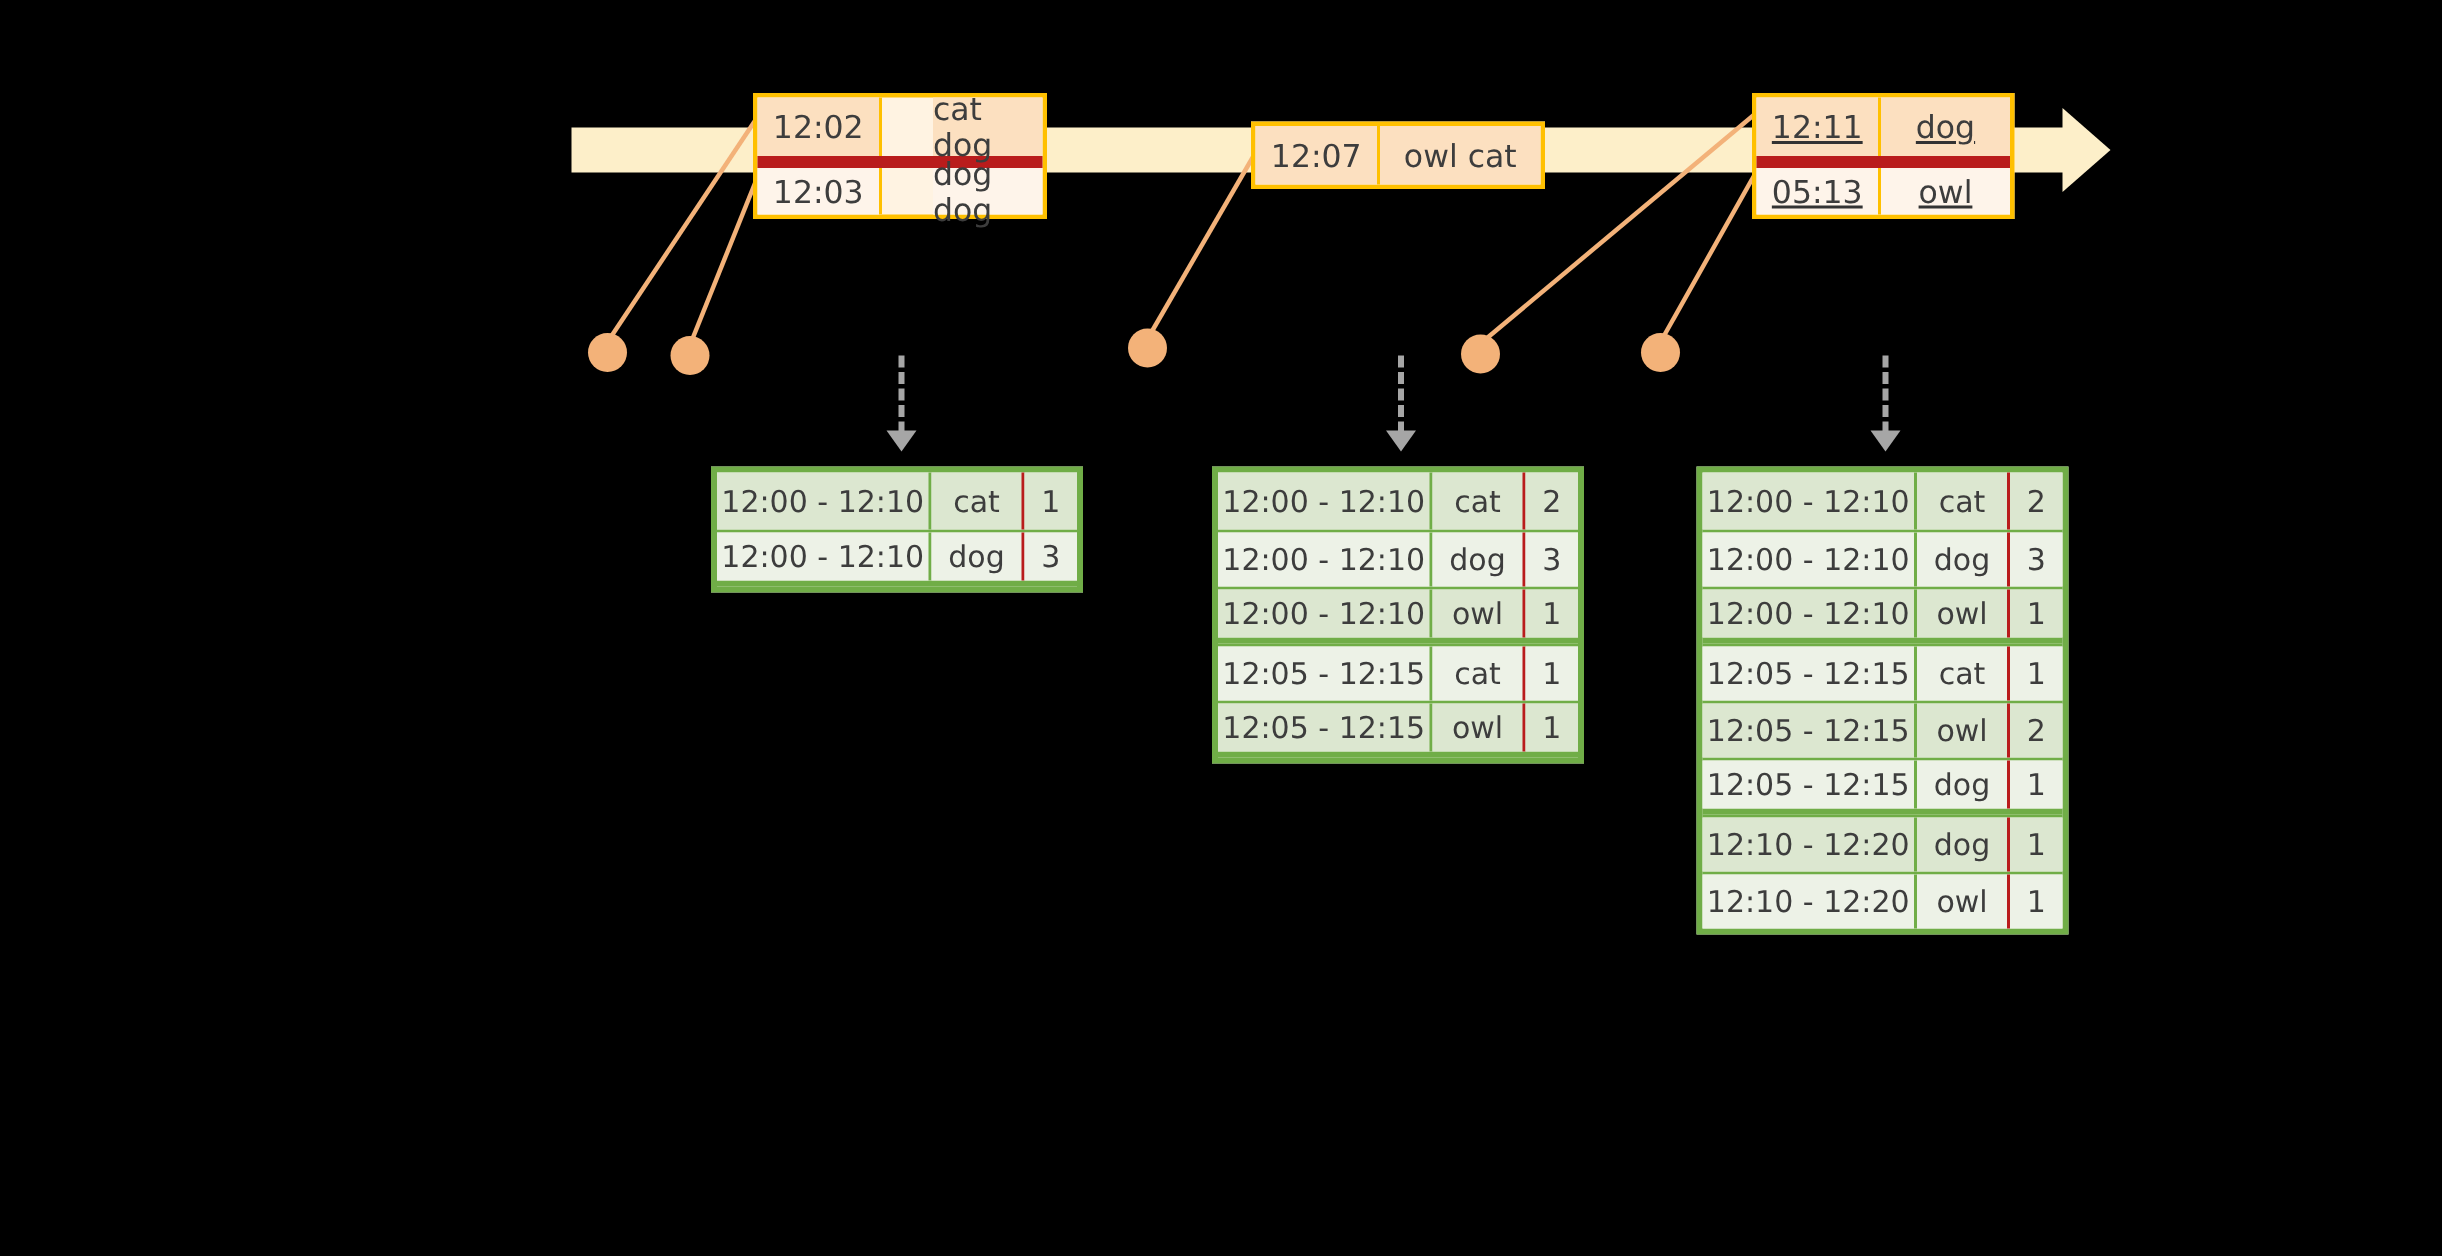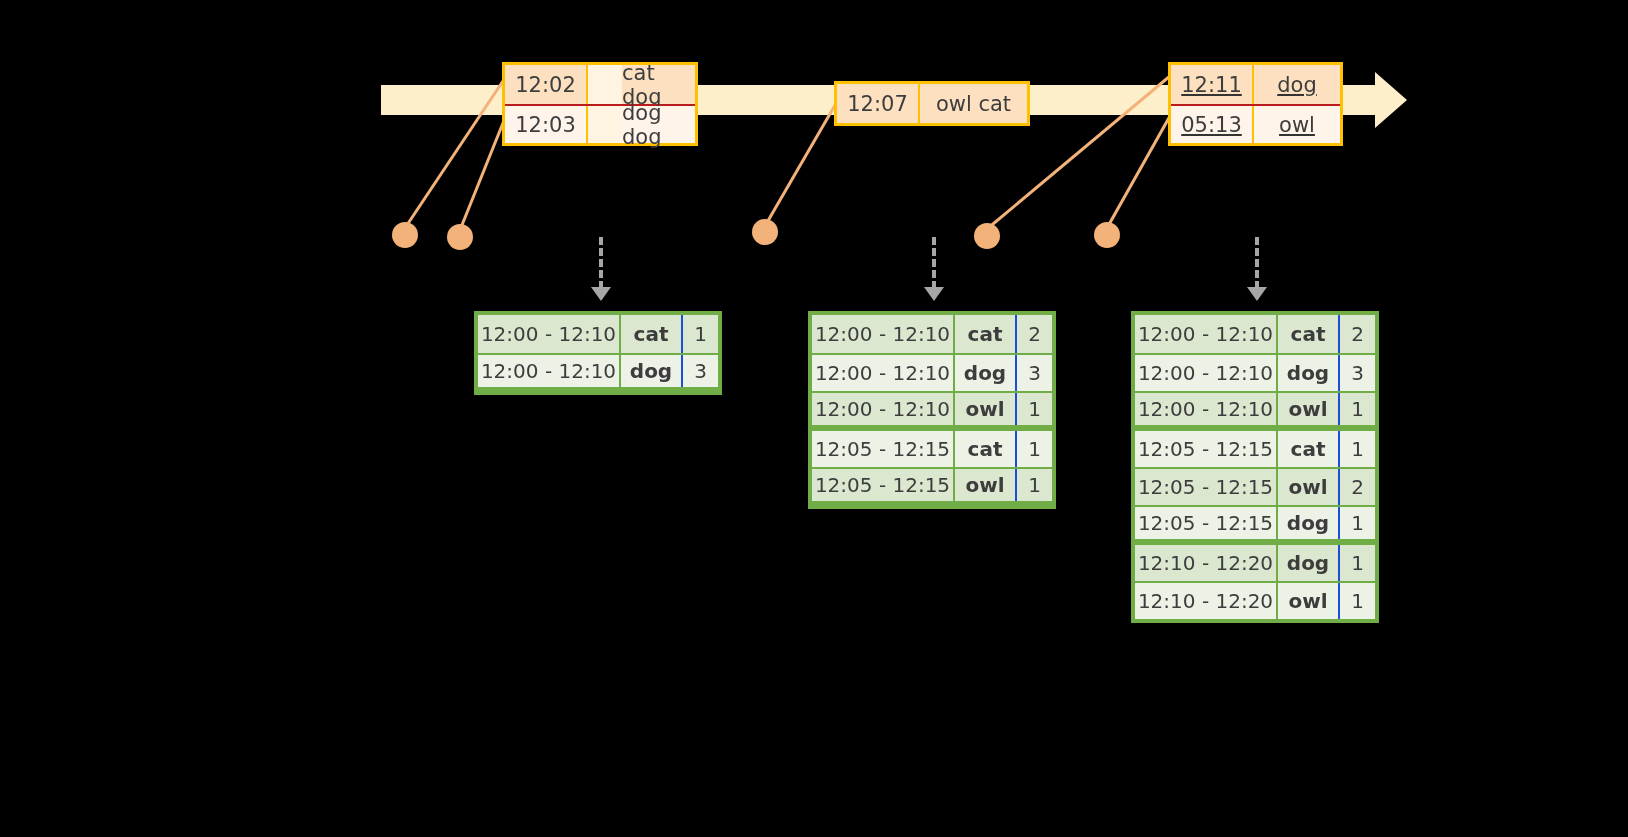--- a/index.html
+++ b/index.html
@@ -23,21 +23,21 @@
   }
 
   
   .evt-box{
     position:absolute;
     border:3px solid #FFC000;
     box-sizing:border-box;
     background:#FFF3E2;
   }
   .evt-row{display:flex;height:39px;box-sizing:border-box;}
-  .evt-row + .evt-row{border-top:2px solid #b91c1c;justify-content:center;}
+  .evt-row + .evt-row{border-top:8px solid #b91c1c;justify-content:center;}
   .evt-row.shade .evt-time,.evt-row.shade .evt-words{background:#FCE0C0;}
   .evt-time,.evt-words{
     display:flex;align-items:center;justify-content:center;
     font-size:21px;color:#3d3d3d;box-sizing:border-box;background:#FEF4EA;
   }
   .evt-time{width:83px;border-right:2px solid #FFC000;}
   .evt-words{flex:1;}
 
   #evt1{left:502px;top:62px;width:196px;}
   #evt1 .evt-words{width:113px;margin-left:34px;}
@@ -76,21 +76,21 @@
   .res-row{display:flex;height:38px;box-sizing:border-box;justify-content:center;}
   .res-row + .res-row{border-top:2px solid #70AD47;}
   .res-row.group-end{border-bottom:4px solid #70AD47;}
   .res-cell{
     display:flex;align-items:center;justify-content:center;
     font-size:20px;color:#3d3d3d;box-sizing:border-box;
     background:#EDF2E7;
   }
   .res-row.shade .res-cell{background:#DCE7D0;}
   .c-window{border-right:2px solid #70AD47;}
-  .c-key{border-right:2px solid #1d4ed8;font-weight:bold;}
+  .c-key{border-right:2px solid #b91c1c;}
 
   #tbl1{left:474px;top:311px;width:248px;}
   #tbl1 .c-window{width:143px;}
   #tbl1 .c-key{width:62px;}
   #tbl1 .c-count{width:35px;}
 
   #tbl2{left:808px;top:311px;width:248px;}
   #tbl2 .c-window{width:143px;}
   #tbl2 .c-key{width:62px;}
   #tbl2 .c-count{width:35px;}

